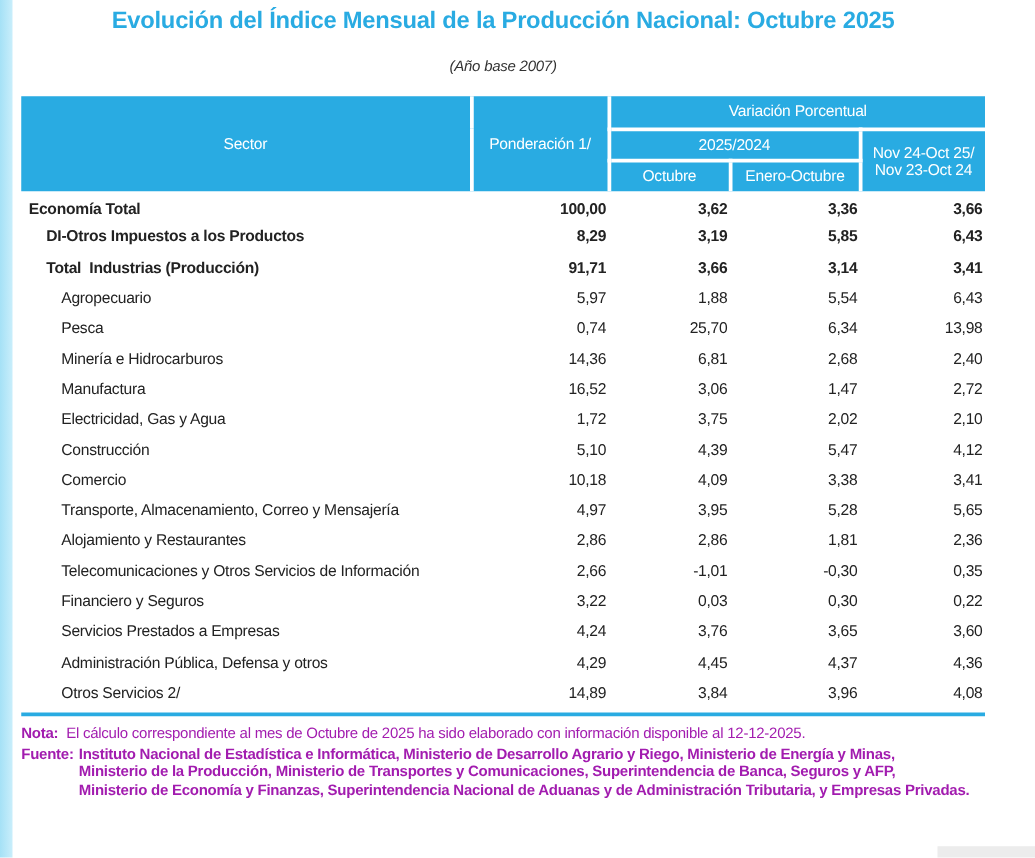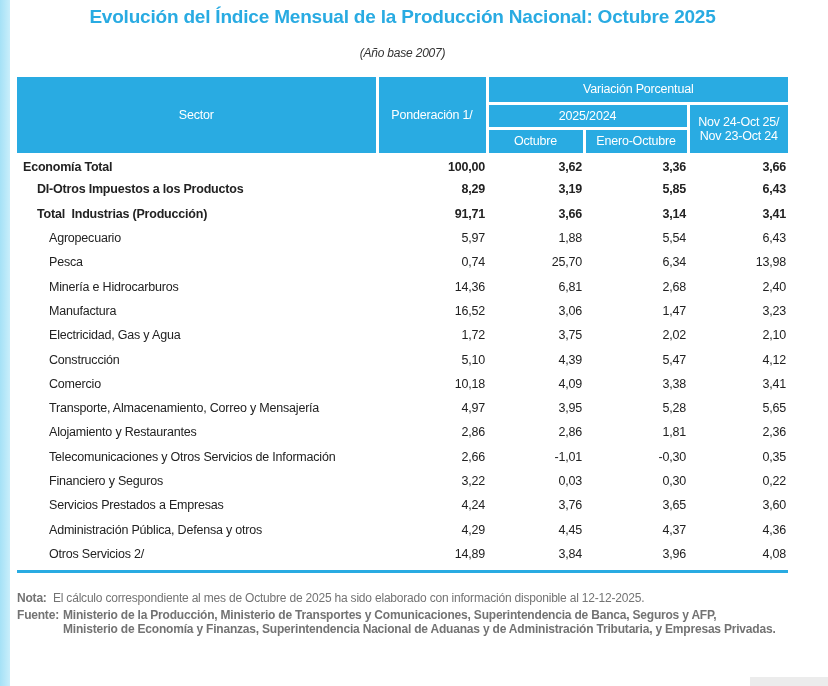--- a/index.html
+++ b/index.html
@@ -90,24 +90,24 @@
   tr.indent-0 td.c-sector { padding-left: 6px; }
   tr.indent-1 td.c-sector { padding-left: 20px; }
   tr.indent-2 td.c-sector { padding-left: 32px; }
   .bottom-rule {
     margin-top: 4px;
     width: 771px;
     height: 3px;
     background: #29abe2;
   }
   .notes {
-    margin-top: 18px;
+    margin-top: 6px;
     font-size: 12px;
     line-height: 14.5px;
-    color: #737373;
+    color: #a21caf;
   }
   .note-label { font-weight: bold; }
   .fuente {
     display: flex;
     margin-top: 2px;
     font-weight: bold;
   }
   .fuente-label { width: 46px; flex: 0 0 46px; }
   .fuente-lines div { line-height: 14.5px; }
 </style>
@@ -188,21 +188,21 @@
     <td class="c-num">14,36</td>
     <td class="c-num">6,81</td>
     <td class="c-num">2,68</td>
     <td class="c-num">2,40</td>
   </tr>
         <tr class="row-regular indent-2">
     <td class="c-sector">Manufactura</td>
     <td class="c-num">16,52</td>
     <td class="c-num">3,06</td>
     <td class="c-num">1,47</td>
-    <td class="c-num">3,23</td>
+    <td class="c-num">2,72</td>
   </tr>
         <tr class="row-regular indent-2">
     <td class="c-sector">Electricidad, Gas y Agua</td>
     <td class="c-num">1,72</td>
     <td class="c-num">3,75</td>
     <td class="c-num">2,02</td>
     <td class="c-num">2,10</td>
   </tr>
         <tr class="row-regular indent-2">
     <td class="c-sector">Construcción</td>
@@ -270,20 +270,21 @@
       </tbody>
   </table>
 
   <div class="bottom-rule"></div>
 
   <div class="notes">
     <div><span class="note-label">Nota:</span>&nbsp; <span>El cálculo correspondiente al mes de Octubre de 2025 ha sido elaborado con información disponible al 12-12-2025.</span></div>
     <div class="fuente">
       <div class="fuente-label">Fuente:</div>
       <div class="fuente-lines">
+        <div>Instituto Nacional de Estadística e Informática, Ministerio de Desarrollo Agrario y Riego, Ministerio de Energía y Minas,</div>
         <div>Ministerio de la Producción, Ministerio de Transportes y Comunicaciones, Superintendencia de Banca, Seguros y AFP,</div>
         <div>Ministerio de Economía y Finanzas, Superintendencia Nacional de Aduanas y de Administración Tributaria, y Empresas Privadas.</div>
       </div>
     </div>
   </div>
 
 </div>
 
 <div class="corner-artifact"></div>
 

